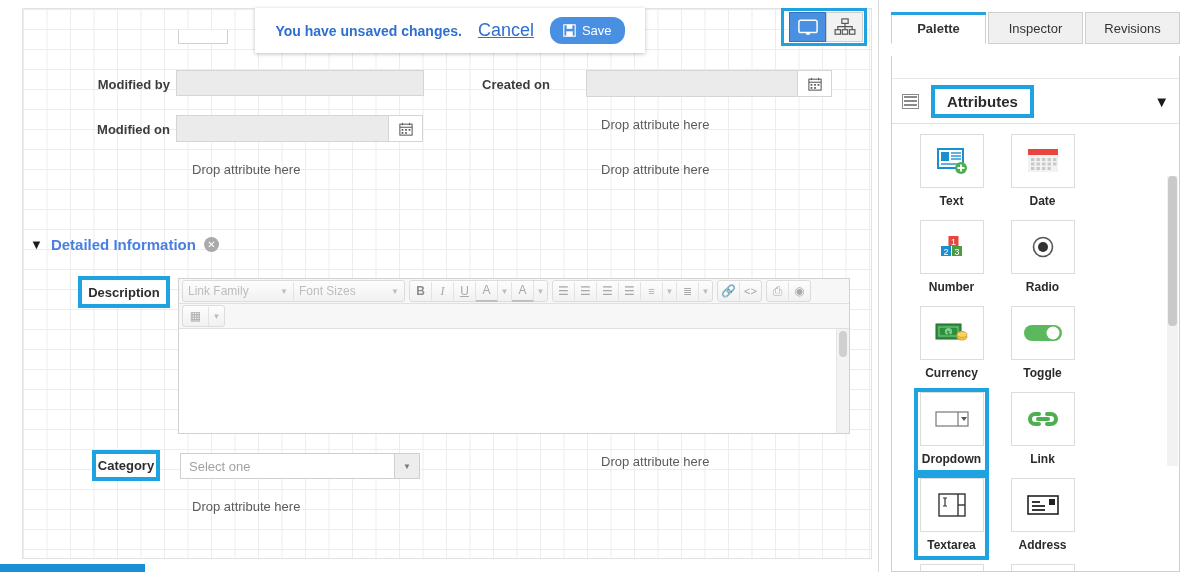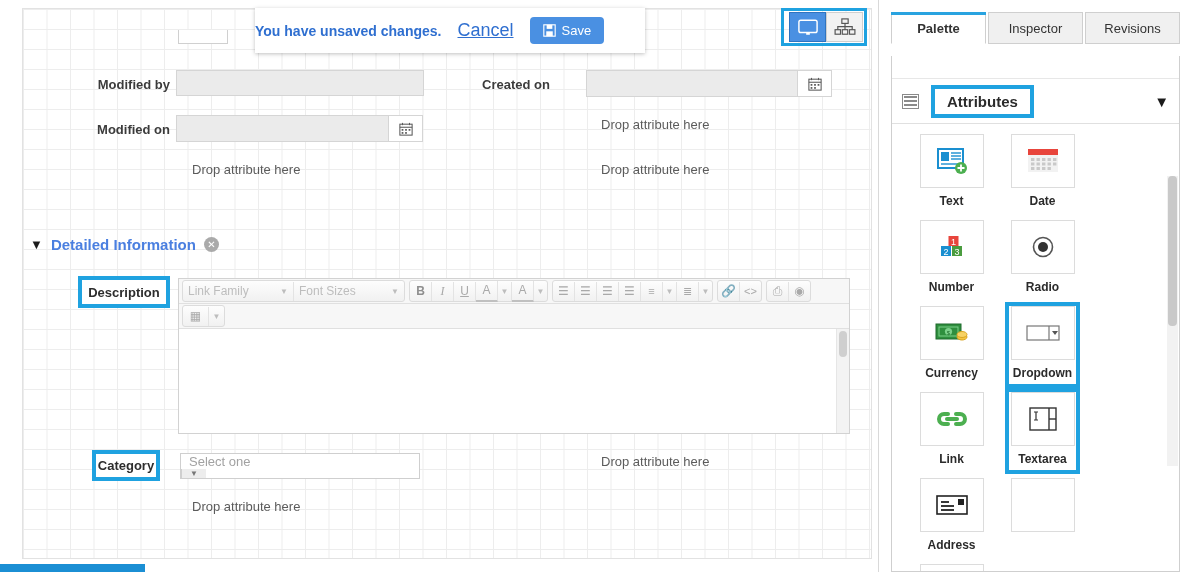--- a/index.html
+++ b/index.html
@@ -38,26 +38,26 @@
   }
   .hl{
     position:absolute;border:4px solid #1fa2e0;background:#fff;box-sizing:border-box;
     display:flex;align-items:center;justify-content:center;
     font-weight:bold;color:#2d2d2d;font-size:13px;
   }
   
   #unsaved-bar{
     position:absolute;left:255px;top:8px;width:390px;height:45px;background:#fff;
     box-shadow:0 1px 4px rgba(0,0,0,.25);
-    display:flex;align-items:center;gap:16px;z-index:40;
+    display:flex;align-items:center;justify-content:center;gap:16px;z-index:40;
   }
   #unsaved-bar .msg{color:#2f6fd0;font-weight:bold;font-size:14px;}
   #unsaved-bar .cancel{color:#2f6fd0;text-decoration:underline;font-size:18px;cursor:pointer;}
   #unsaved-bar .save{
-    background:#4a90e2;color:#fff;border:none;border-radius:4px;padding:6px 13px;
+    background:#4a90e2;color:#fff;border:none;border-radius:12px;padding:6px 13px;
     font-size:13px;font-family:inherit;display:flex;align-items:center;gap:6px;cursor:pointer;
   }
   
   #device-toggle{position:absolute;right:15px;top:12px;display:flex;z-index:30;}
   #device-toggle .dbtn{
     width:37px;height:30px;border:1px solid #cfcfcf;background:#f2f2f2;
     display:flex;align-items:center;justify-content:center;box-sizing:border-box;cursor:pointer;
   }
   #device-toggle .dbtn.active{background:#4a90e2;border-color:#2f74c0;}
   #device-outline{position:absolute;right:11px;top:8px;width:86px;height:38px;
@@ -81,21 +81,21 @@
     color:#a9a9a9;font-size:12px;border-right:1px solid #e3e3e3;cursor:pointer;}
   .tb-btn:last-child{border-right:none;}
   .tb-sel{display:flex;align-items:center;justify-content:space-between;
     padding:0 5px;color:#bdbdbd;font-size:12px;border-right:1px solid #e3e3e3;height:19px;cursor:pointer;}
   .tb-car{color:#bdbdbd;font-size:8px;margin-left:6px;}
   #editor-body{position:relative;height:104px;background:#fff;}
   #editor-scroll{position:absolute;right:0;top:0;width:12px;height:100%;background:#f3f3f3;border-left:1px solid #e6e6e6;}
   #editor-scroll .thumb{position:absolute;left:2px;top:2px;width:8px;height:26px;background:#cfcfcf;border-radius:4px;}
   
   #category-select{position:absolute;left:180px;top:453px;width:240px;height:26px;
-    border:1px solid #cfcfcf;background:#fff;box-sizing:border-box;display:flex;flex-direction:column;}
+    border:1px solid #cfcfcf;background:#fff;box-sizing:border-box;display:flex;}
   #category-select .txt{flex:1;display:flex;align-items:center;padding-left:8px;color:#a2a2a2;font-size:13px;}
   #category-select .arw{width:24px;background:#ededed;border-left:1px solid #cfcfcf;
     display:flex;align-items:center;justify-content:center;color:#777;font-size:8px;cursor:pointer;}
   
   #right-panel{position:absolute;right:0;top:0;width:312px;height:572px;background:#fff;
     border-left:1px solid #d9d9d9;box-sizing:border-box;}
   #panel-tabs{display:flex;padding:12px 10px 0 12px;background:#fff;gap:2px;}
   .ptab{
     flex:1;height:32px;display:flex;align-items:center;justify-content:center;
     border:1px solid #cfcfcf;border-bottom:1px solid #cfcfcf;background:#f0f0f0;
@@ -397,20 +397,29 @@
             <rect x="5" y="7" width="19" height="9" fill="none" stroke="#7cd18a" stroke-width="1"></rect>
             <circle cx="14.5" cy="11.5" r="3.6" fill="#7cd18a"></circle>
             <text x="14.5" y="14.5" font-size="6" fill="#1f6b2c" text-anchor="middle" font-family="Liberation Sans">$</text>
             <ellipse cx="28" cy="17" rx="5" ry="3" fill="#f5c542" stroke="#d9a520"></ellipse>
             <ellipse cx="28" cy="14.5" rx="5" ry="3" fill="#f7d264" stroke="#d9a520"></ellipse>
           </svg>
         </div>
         <div class="plabel">Currency</div>
       </div>
 
+      <div class="pitem">
+        <div class="cell">
+          <svg width="40" height="22" viewBox="0 0 40 22" aria-hidden="true">
+            <rect x="1" y="3" width="38" height="16" rx="8" fill="#5cb85c"></rect>
+            <circle cx="30" cy="11" r="6.5" fill="#fff"></circle>
+          </svg>
+        </div>
+        <div class="plabel">Toggle</div>
+      </div>
 
       <div class="pitem boxed">
         <div class="cell">
           <svg width="36" height="20" viewBox="0 0 36 20" aria-hidden="true">
             <rect x="2" y="3" width="32" height="14" fill="#fff" stroke="#777" stroke-width="1.2"></rect>
             <line x1="24" y1="3" x2="24" y2="17" stroke="#777" stroke-width="1.2"></line>
             <path d="M27 8l3 4 3-4z" fill="#555"></path>
           </svg>
         </div>
         <div class="plabel">Dropdown</div>

